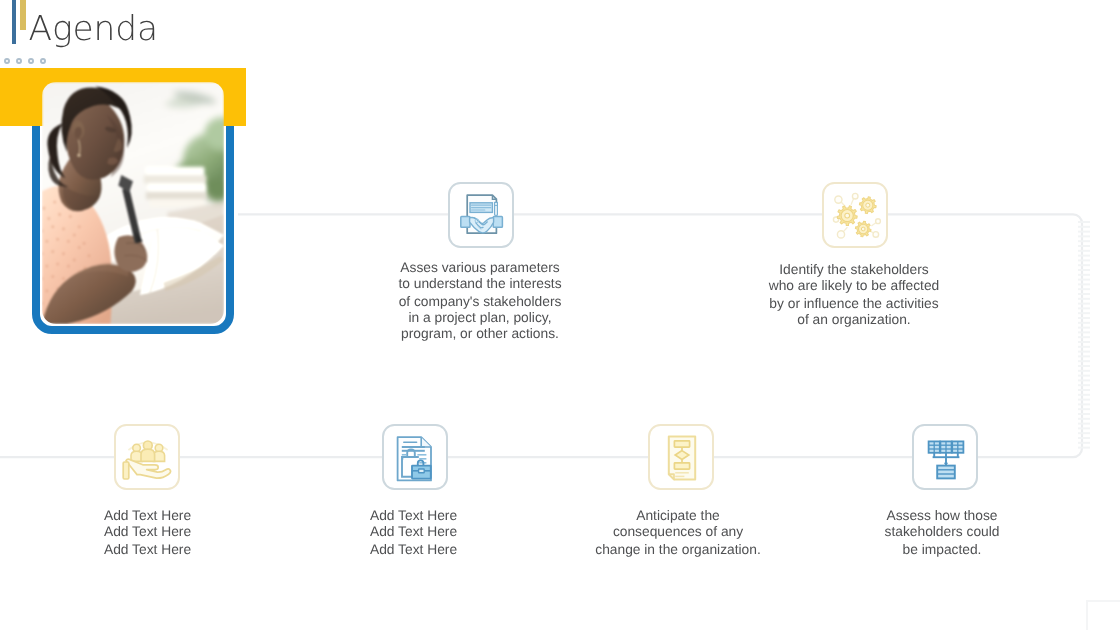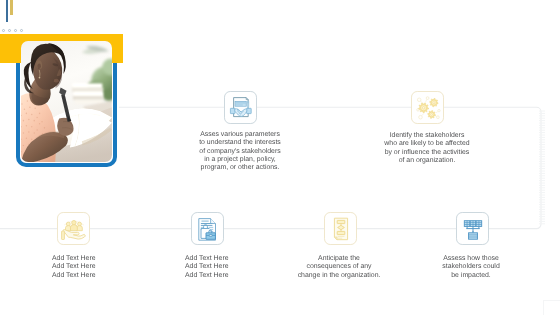--- a/index.html
+++ b/index.html
@@ -41,20 +41,21 @@
   
   .tx{position:absolute;font-size:6.9px;line-height:8.25px;color:#4f5052;text-align:center;transform:translateZ(0);}
   .tx.left{text-align:left;}
 </style>
 </head>
 <body>
 
 <div class="slide">
   <div class="title-bar-blue"></div>
   <div class="title-bar-yellow"></div>
+  <div class="title">Agenda</div>
   <div class="dots">
     <span></span>
       <span></span>
       <span></span>
       <span></span>
   </div>
   <div class="photo-frame"></div>
   <div class="yellow-rect"></div>
   <div class="photo">
     <svg width="91" height="121" viewBox="0 0 93 117" preserveAspectRatio="none">

